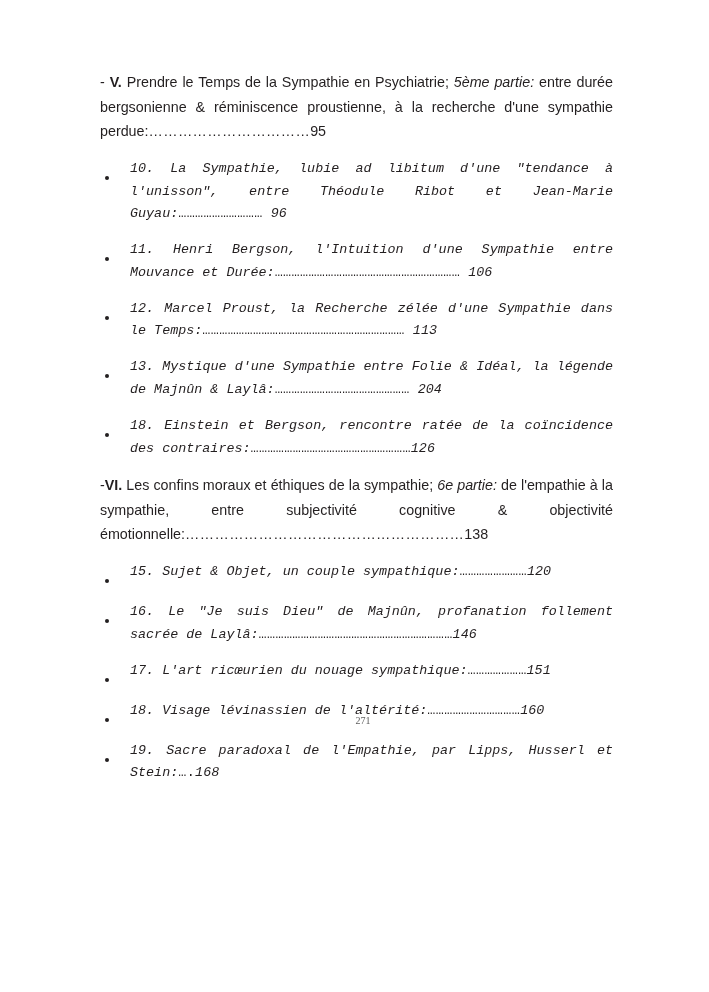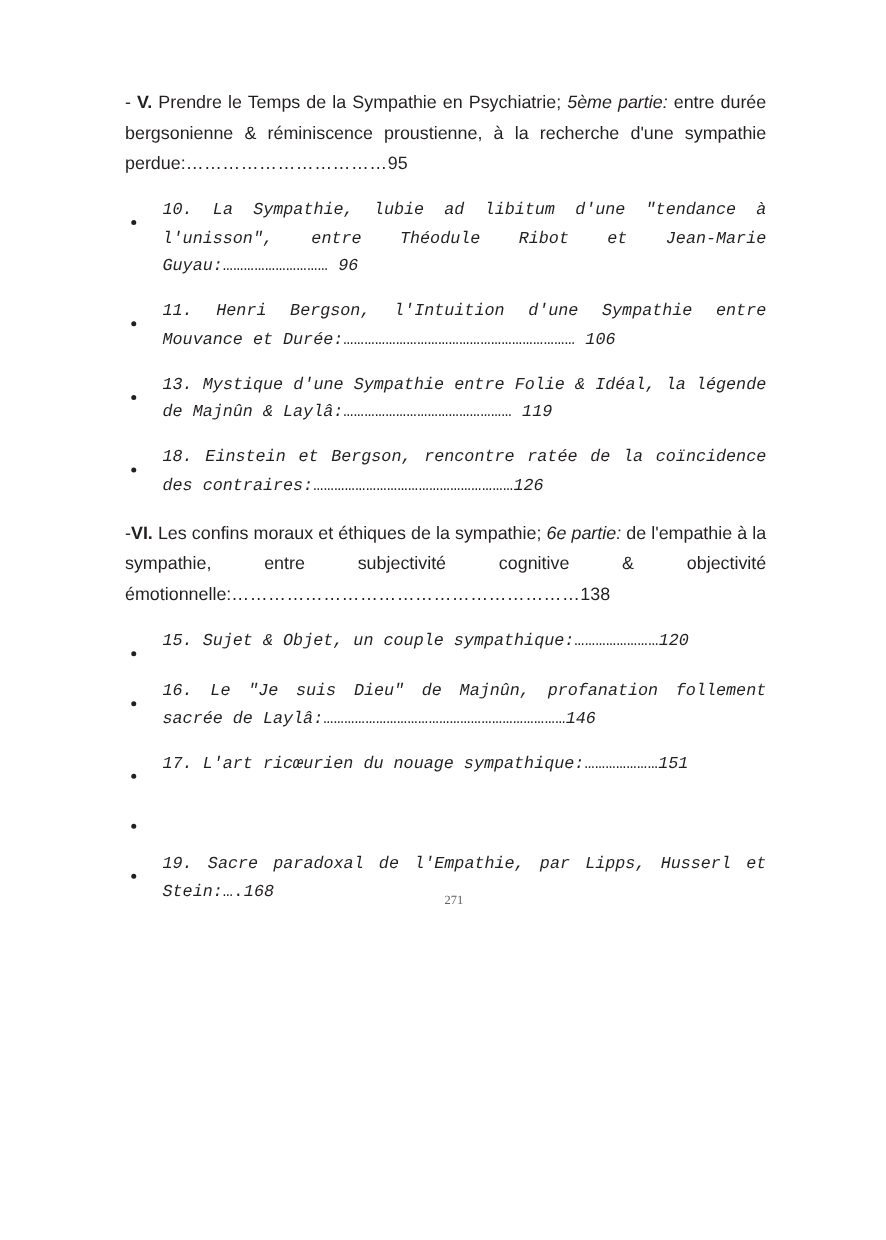--- a/index.html
+++ b/index.html
@@ -112,26 +112,33 @@
     </div>
 
     <div class="item">
       <div class="bullet"><span></span></div>
       <div class="item-text">
         <span class="idx">11.</span>
         <span>Henri Bergson, l'Intuition d'une Sympathie entre Mouvance et Durée:</span><span class="dots">…………………………………………………………</span> <span class="pageno">106</span>
       </div>
     </div>
 
+    <div class="item">
+      <div class="bullet"><span></span></div>
+      <div class="item-text">
+        <span class="idx">12.</span>
+        <span>Marcel Proust, la Recherche zélée d'une Sympathie dans le Temps:</span><span class="dots">………………………………………………………………</span> <span class="pageno">113</span>
+      </div>
+    </div>
 
     <div class="item">
       <div class="bullet"><span></span></div>
       <div class="item-text">
         <span class="idx">13.</span>
-        <span>Mystique d'une Sympathie entre Folie &amp; Idéal, la légende de Majnûn &amp; Laylâ:</span><span class="dots">…………………………………………</span> <span class="pageno">119</span>
+        <span>Mystique d'une Sympathie entre Folie &amp; Idéal, la légende de Majnûn &amp; Laylâ:</span><span class="dots">…………………………………………</span> <span class="pageno">204</span>
       </div>
     </div>
 
     <div class="item">
       <div class="bullet"><span></span></div>
       <div class="item-text">
         <span class="idx">18.</span>
         <span>Einstein et Bergson, rencontre ratée de la coïncidence des contraires:</span><span class="dots">…………………………………………………</span><span class="pageno">126</span>
       </div>
     </div>
@@ -159,20 +166,24 @@
     <div class="item">
       <div class="bullet"><span></span></div>
       <div class="item-text">
         <span class="idx">17.</span>
         <span>L'art ricœurien du nouage sympathique:</span><span class="dots">…………………</span><span class="pageno">151</span>
       </div>
     </div>
 
     <div class="item">
       <div class="bullet"><span></span></div>
+      <div class="item-text">
+        <span class="idx">18.</span>
+        <span>Visage lévinassien de l'altérité:</span><span class="dots">……………………………</span><span class="pageno">160</span>
+      </div>
     </div>
 
     <div class="item">
       <div class="bullet"><span></span></div>
       <div class="item-text">
         <span class="idx">19.</span>
         <span>Sacre paradoxal de l'Empathie, par Lipps, Husserl et Stein:</span><span class="dots">….</span><span class="pageno">168</span>
       </div>
     </div>
 

